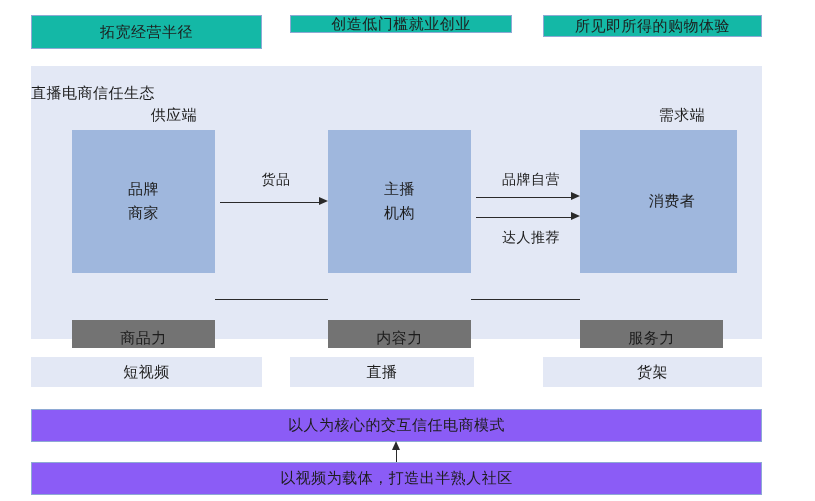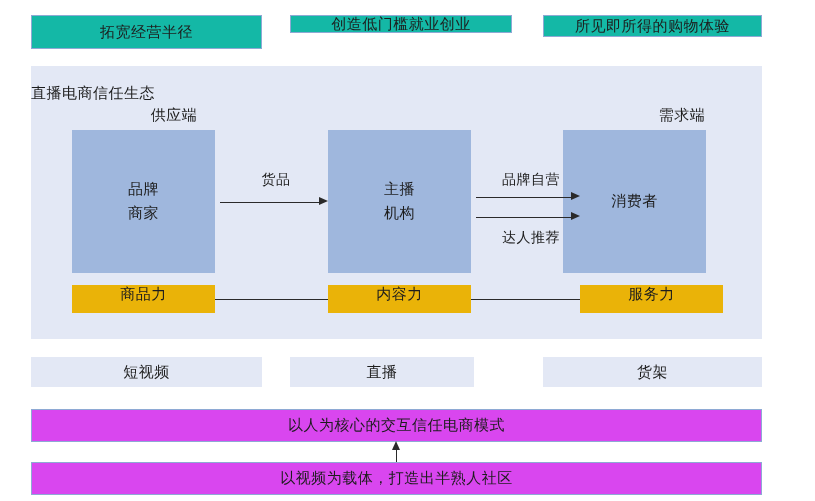--- a/index.html
+++ b/index.html
@@ -96,26 +96,27 @@
     position: absolute;
     font-size: 14px;
     letter-spacing: 0.5px;
     text-align: center;
     white-space: nowrap;
   }
 
   
   .cap-box {
     position: absolute;
-    background: #eab308;
-    display: flex;
-    align-items: flex-start;
-    justify-content: center;
-    font-size: 15px;
-    letter-spacing: 0.5px;
+    background: #737373;
+    display: flex;
+    align-items: flex-end;
+    justify-content: center;
+    font-size: 15px;
+    letter-spacing: 0.5px;
+    margin-top: 35px;
   }
   .cap-link {
     position: absolute;
     height: 0;
     border-top: 1.2px solid #2a2a2a;
   }
 
   
   .chan-box {
     position: absolute;
@@ -124,21 +125,21 @@
     align-items: center;
     justify-content: center;
     font-size: 15px;
     letter-spacing: 0.5px;
   }
 
   
   .stmt-box {
     position: absolute;
     border: 1px solid #8ea9d4;
-    background: #d946ef;
+    background: #8b5cf6;
     display: flex;
     align-items: center;
     justify-content: center;
     font-size: 15px;
     letter-spacing: 0.5px;
     box-sizing: border-box;
   }
 </style>
 </head>
 <body>
@@ -165,21 +166,21 @@
     <div class="actor-box" style="left:41px; top:64px; width:143px; height:143px;">
       <span>品牌</span>
       <span>商家</span>
     </div>
 
     <div class="actor-box" style="left:297px; top:64px; width:143px; height:143px;">
       <span>主播</span>
       <span>机构</span>
     </div>
 
-    <div class="actor-box" style="left:532px; top:64px; width:143px; height:143px;">
+    <div class="actor-box" style="left:549px; top:64px; width:130px; height:143px;padding-left:27px;">
       <span>消费者</span>
     </div>
 
     <div class="arrow-label" style="left:200px; top:105px; width:90px;">货品</div>
     <div class="arrow-line" style="left:189px; top:136px; width:100px;"></div>
     <div class="arrow-head" style="left:288px; top:131px;"></div>
 
     <div class="arrow-label" style="left:450px; top:105px; width:100px;">品牌自营</div>
     <div class="arrow-line" style="left:445px; top:131px; width:96px;"></div>
     <div class="arrow-head" style="left:540px; top:126px;"></div>

